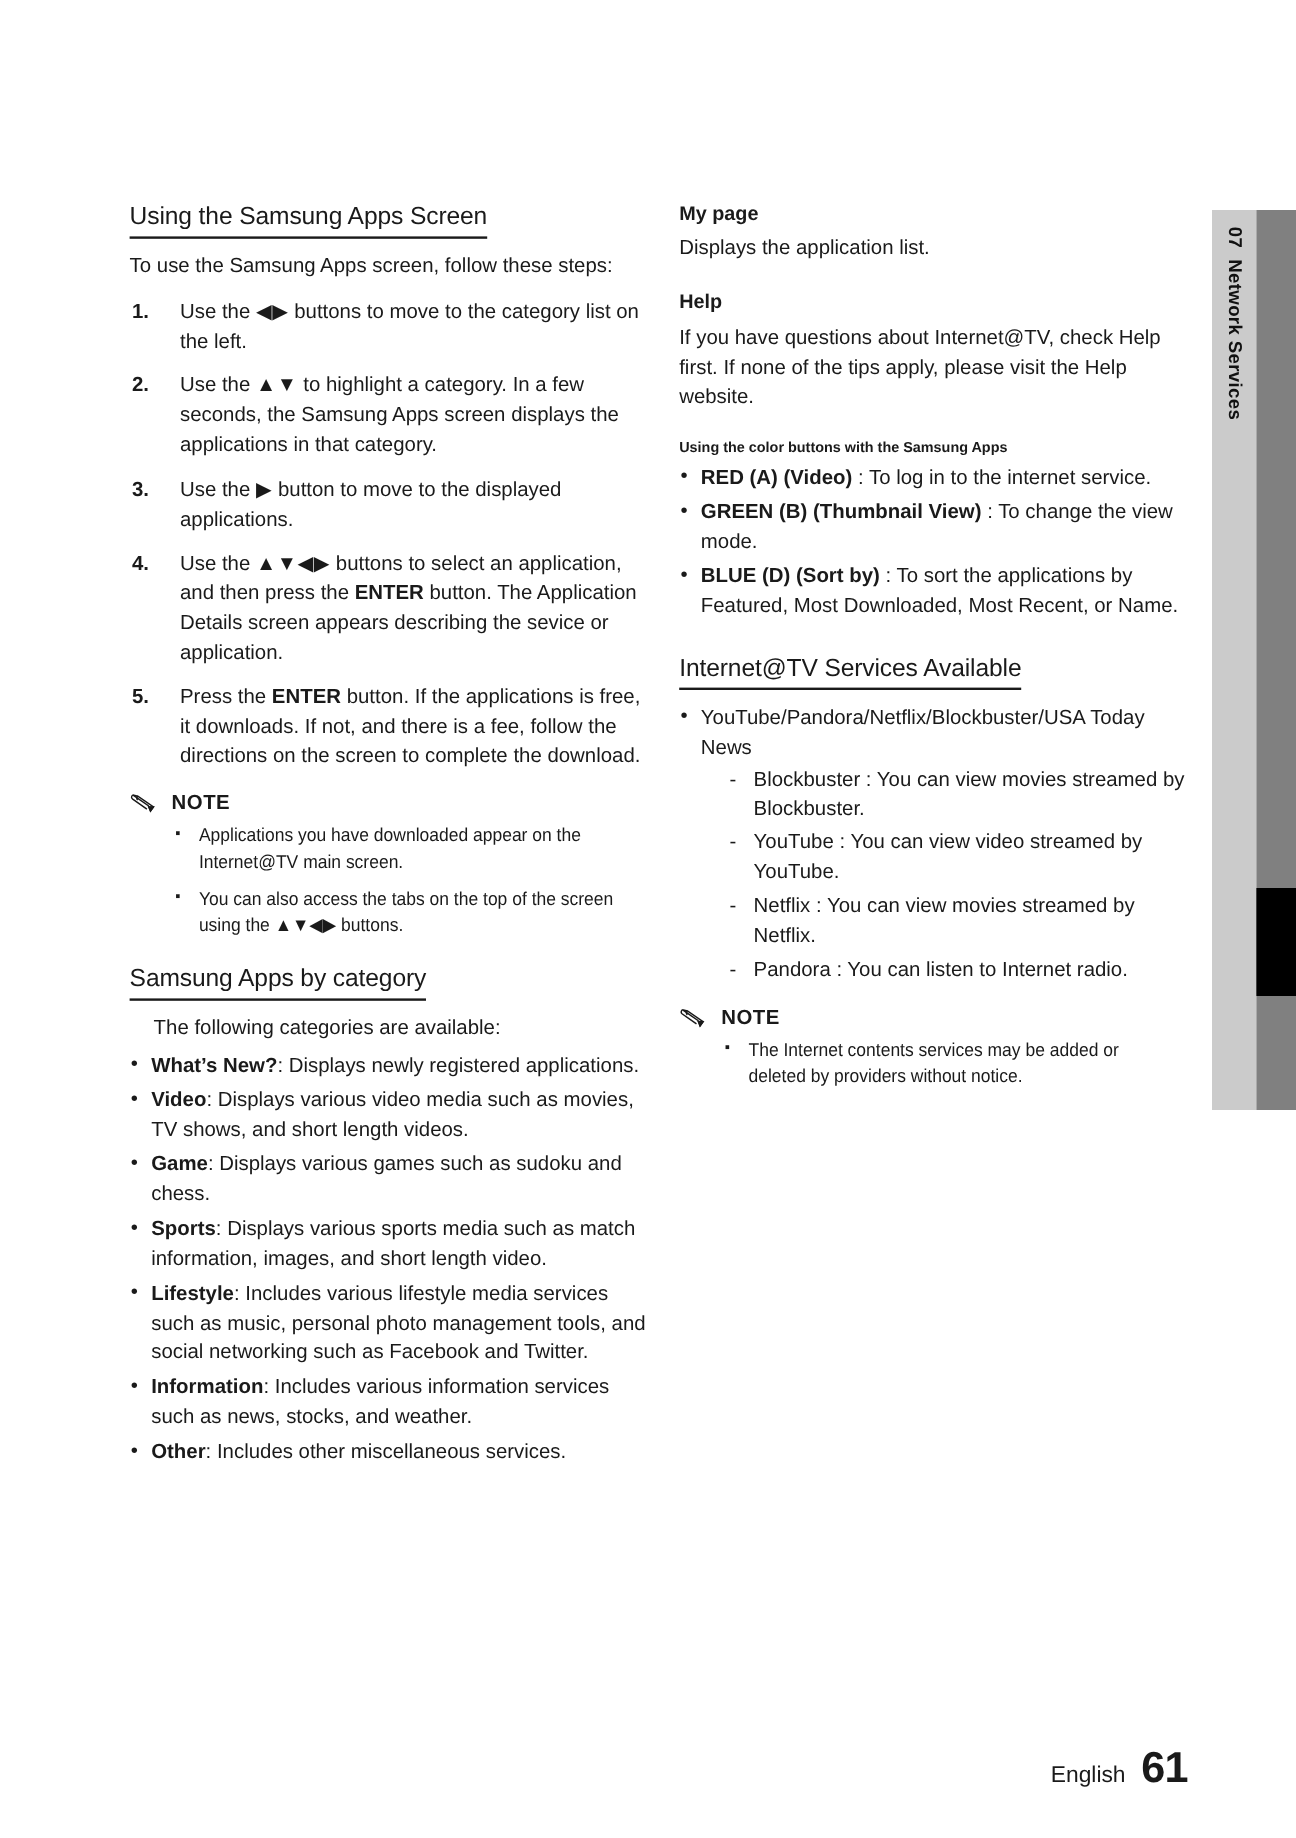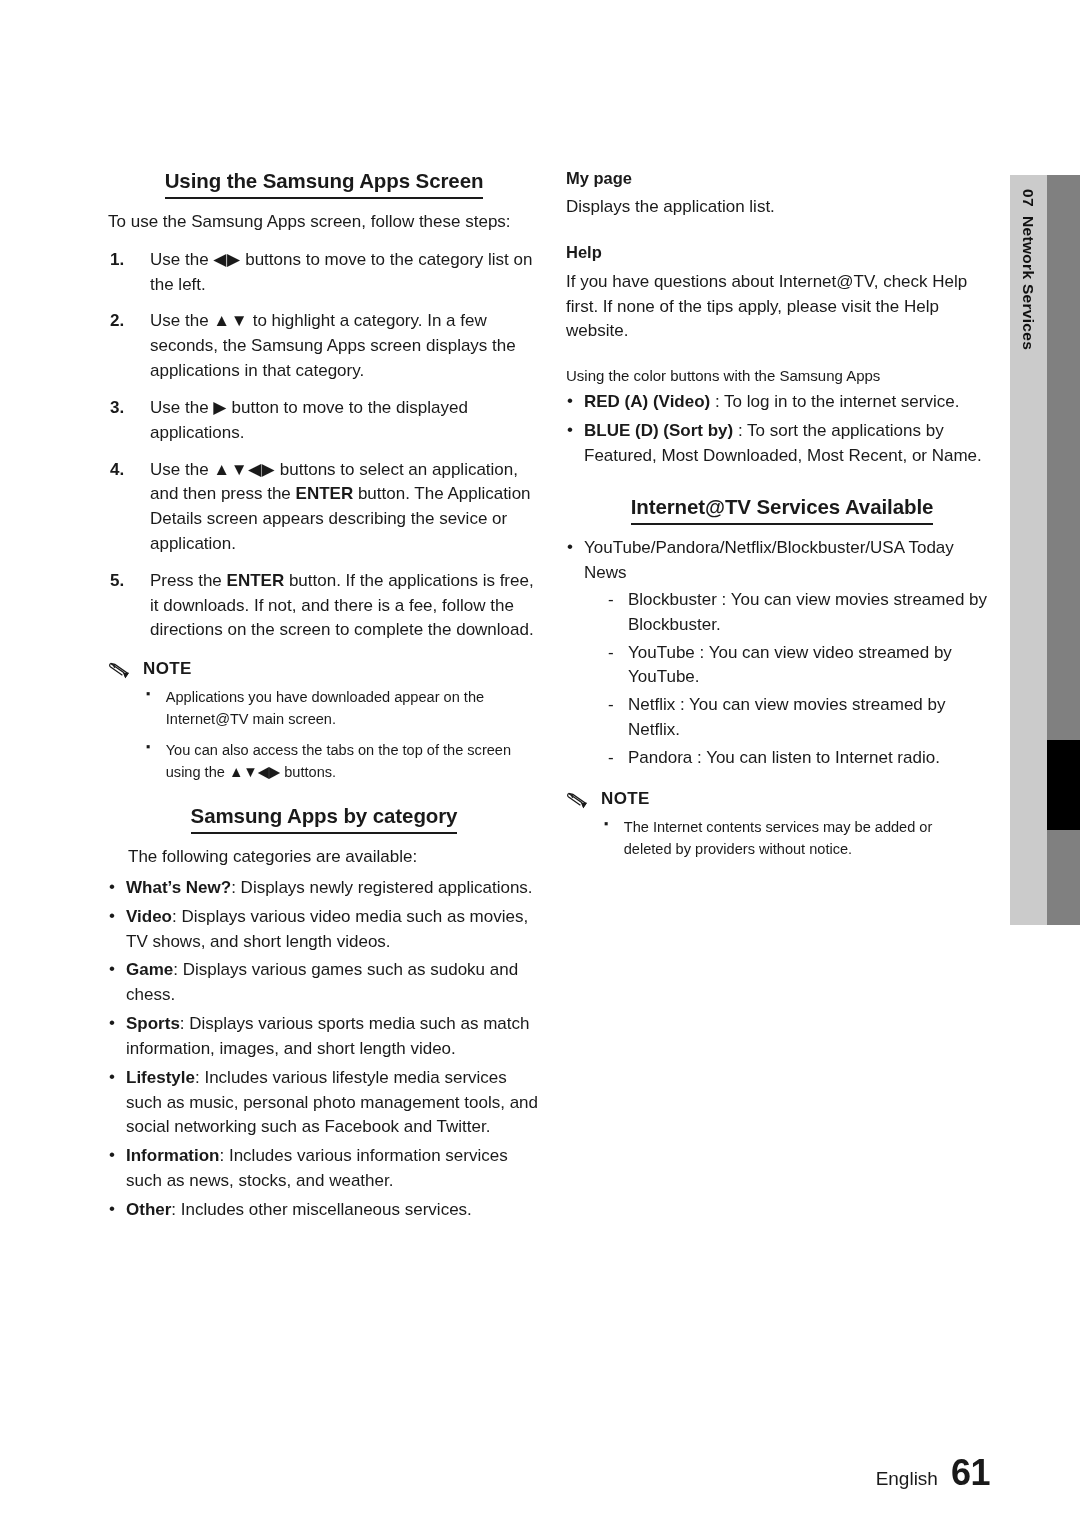--- a/index.html
+++ b/index.html
@@ -73,41 +73,40 @@
     position: absolute;
     top: 168px;
     width: 432px;
   }
   .col-left  { left: 108px; }
   .col-right { left: 566px; }
 
   
   h2.section-head {
     font-size: 20.5px;
-    font-weight: bold;
+    font-weight: normal;
     margin: 0 0 11px 0;
     padding: 0;
     line-height: 1.22;
     letter-spacing: -0.1px;
-    text-align: center;
   }
   h2.section-head span.ul {
     display: inline-block;
     border-bottom: 2.2px solid #1a1a1a;
     padding-bottom: 4px;
   }
   h3.sub-head {
     font-size: 16.5px;
     font-weight: bold;
     margin: 0 0 6px 0;
     line-height: 1.3;
   }
   h3.sub-head-wide {
-    font-size: 15px;
-    font-weight: normal;
+    font-size: 12px;
+    font-weight: bold;
     margin: 0 0 4px 0;
     line-height: 1.32;
   }
 
   p.body {
     font-size: 17px;
     line-height: 1.46;
     margin: 0 0 13px 0;
   }
 
@@ -170,21 +169,21 @@
     left: 2px;
     top: 0;
   }
 
   
   .note {
     margin: 16px 0 10px 0;
   }
   .note-head {
     display: flex;
-    align-items: flex-end;
+    align-items: flex-start;
     gap: 9px;
     margin-bottom: 7px;
   }
   .note-title {
     font-size: 17px;
     font-weight: bold;
     letter-spacing: 0.4px;
   }
   .pencil-icon { display: block; }
   ul.note-items {
@@ -300,20 +299,21 @@
 
     <h3 class="sub-head">My page</h3>
     <p class="body" style="margin-bottom:22px;">Displays the application list.</p>
 
     <h3 class="sub-head">Help</h3>
     <p class="body" style="margin-bottom:22px;">If you have questions about Internet@TV, check Help first. If none of the tips apply, please visit the Help website.</p>
 
     <h3 class="sub-head-wide">Using the color buttons with the Samsung Apps</h3>
     <ul class="bullets" id="color-buttons-list">
         <li><b>RED (A) (Video)</b> : To log in to the internet service.</li>
+        <li><b>GREEN (B) (Thumbnail View)</b> : To change the view mode.</li>
         <li><b>BLUE (D) (Sort by)</b> : To sort the applications by Featured, Most Downloaded, Most Recent, or Name.</li>
       </ul>
 
     <h2 class="section-head" style="margin-top:26px;"><span class="ul">Internet@TV Services Available</span></h2>
 
     <ul class="bullets">
       <li>
         <span>YouTube/Pandora/Netflix/Blockbuster/USA Today News</span>
         <ul class="dashes" id="services-sub-list">
             <li>Blockbuster : You can view movies streamed by Blockbuster.</li>

